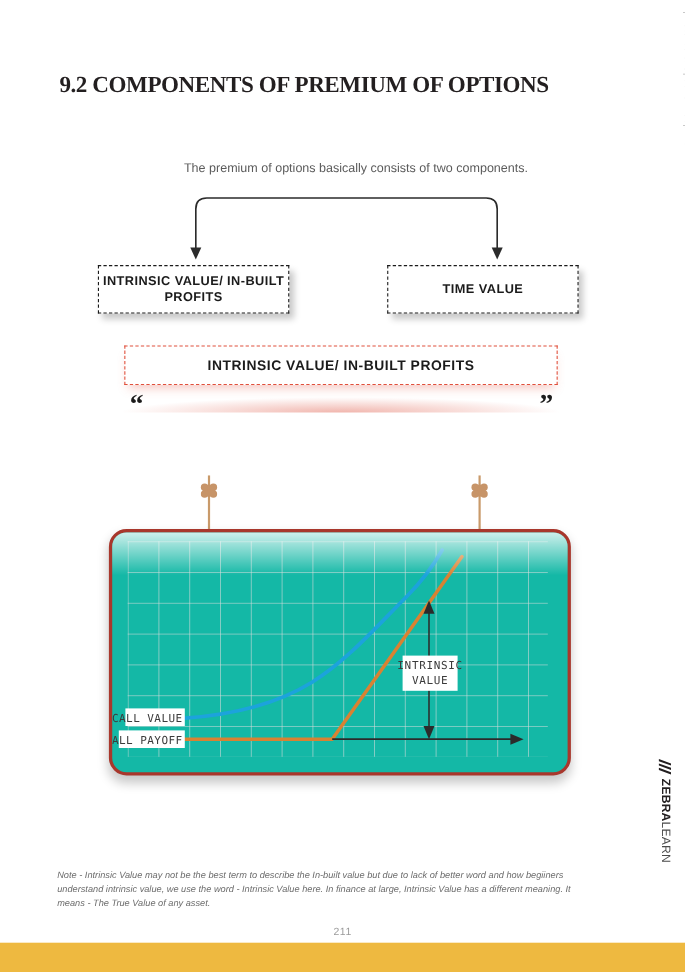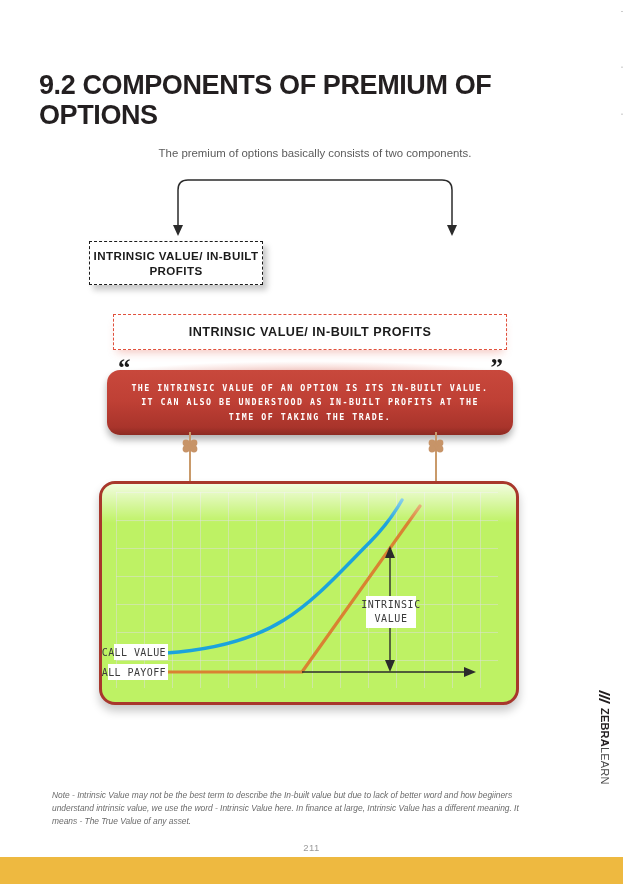--- a/index.html
+++ b/index.html
@@ -4,29 +4,29 @@
 <style>
   html,body{margin:0;padding:0;}
   body{
     width:623px;height:884px;background:#ffffff;overflow:hidden;position:relative;
     font-family:"Liberation Sans",sans-serif;color:#3b3b3b;
   }
   .page{position:absolute;inset:0;}
 
   
   .title{
-    position:absolute;left:39px;top:52px;width:520px;
-    font-family:Liberation Sans, sans-serif;
-    font-size:27px;line-height:1.12;font-weight:bold;letter-spacing:-0.4px;
+    position:absolute;left:54px;top:52px;width:520px;
+    font-family:Liberation Serif, serif;
+    font-size:21px;line-height:1.12;font-weight:bold;letter-spacing:-0.4px;
     color:#231f20;text-transform:uppercase;
   }
 
   
   .intro{
-    position:absolute;left:150px;top:146px;width:330px;text-align:center;
+    position:absolute;left:150px;top:146px;width:330px;text-align:right;
     font-size:11.4px;line-height:1.38;color:#5b5b5b;
   }
 
   
   .connector{position:absolute;left:160px;top:176px;width:310px;height:62px;}
 
   
   .dashbox{
     position:absolute;border:1.6px dashed #1b1b1b;background:#fff;
     box-shadow:4px 5px 6px rgba(0,0,0,0.22);
@@ -71,21 +71,21 @@
     letter-spacing:1.5px;font-weight:bold;padding:0 22px;text-transform:uppercase;
     font-family:"DejaVu Sans Mono",monospace;
   }
 
   
   .ropes{position:absolute;left:100px;top:432px;width:420px;height:52px;}
 
   
   .chart-card{
     position:absolute;left:99px;top:481px;width:414px;height:218px;border-radius:16px;
-    background:#bef264;border:3px solid #a8372c;
+    background:#14b8a6;border:3px solid #a8372c;
     box-shadow:0 6px 10px rgba(0,0,0,0.22);
     overflow:hidden;
   }
   .chart-card::after{
     content:"";position:absolute;left:-3px;top:-3px;right:-3px;height:42px;
     border-radius:16px 16px 0 0;
     background:linear-gradient(180deg,rgba(255,255,255,.85),rgba(255,255,255,0));
     pointer-events:none;
   }
   .chart-svg{position:absolute;left:0;top:0;}
@@ -140,32 +140,32 @@
   <svg class="connector" viewBox="0 0 310 62" width="310" height="62">
     <path d="M18,56 L18,14 Q18,4 28,4 L282,4 Q292,4 292,14 L292,56" fill="none" stroke="#2b2b2b" stroke-width="1.5"></path>
     <path d="M18,60 L13,49 L23,49 Z" fill="#2b2b2b"></path>
     <path d="M292,60 L287,49 L297,49 Z" fill="#2b2b2b"></path>
   </svg>
 
   <div class="dashbox" id="box-intrinsic">
     <div class="inner">INTRINSIC VALUE/ IN-BUILT PROFITS</div>
   </div>
 
+  <div class="dashbox" id="box-time">
+    <div class="inner">TIME VALUE</div>
+  </div>
 
   <div class="sec-head">
     <span>INTRINSIC VALUE/ IN-BUILT PROFITS</span>
   </div>
 
   <div class="quote-wrap">
     <div class="quote-glow"></div>
     <div class="quote-mark left">“</div>
     <div class="quote-mark right">”</div>
-    <div class="quote-box">
-      <div class="quote-text">THE INTRINSIC VALUE OF AN OPTION IS ITS IN-BUILT VALUE. IT CAN ALSO BE UNDERSTOOD AS IN-BUILT PROFITS AT THE TIME OF TAKING THE TRADE.</div>
-    </div>
   </div>
 
   <svg class="ropes" viewBox="0 0 420 52" width="420" height="52">
     <g stroke="#c99a6a" stroke-width="2" fill="none">
       <path d="M90,0 L90,52"></path>
       <path d="M336,0 L336,52"></path>
     </g>
     <g fill="#c79468">
       <circle cx="90" cy="14" r="5.5"></circle>
       <circle cx="86" cy="11" r="3.4"></circle>

